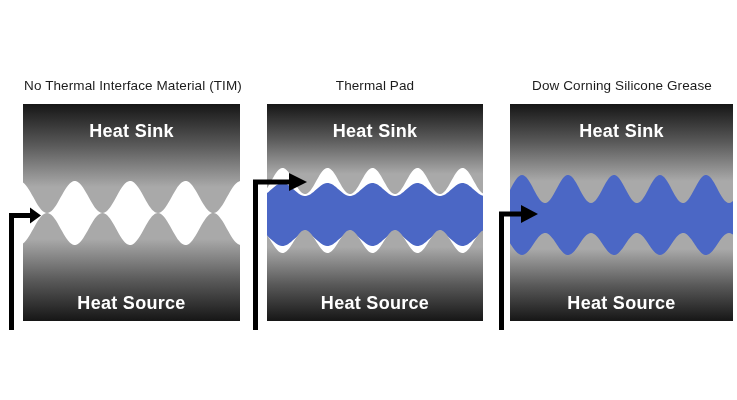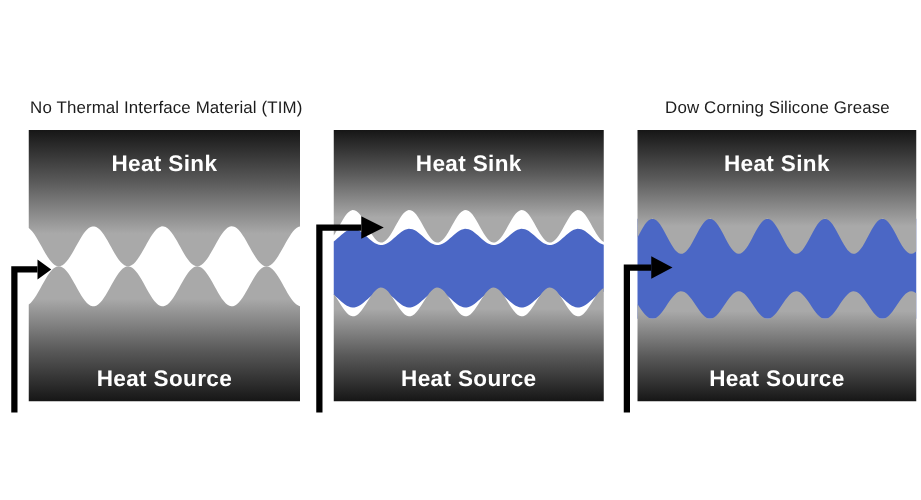--- a/index.html
+++ b/index.html
@@ -16,20 +16,21 @@
     font-family:"Liberation Sans",sans-serif;font-weight:bold;font-size:18px;
     fill:#ffffff;text-anchor:middle;letter-spacing:0.3px;
   }
 </style>
 </head>
 <body>
 
 <div id="stage">
 
   <div class="panel-title" style="left:-17px;">No Thermal Interface Material (TIM)</div>
+  <div class="panel-title" style="left:225px;">Thermal Pad</div>
   <div class="panel-title" style="left:472px;">Dow Corning Silicone Grease</div>
 
   <svg class="panel-svg" style="left:7px;" width="240" height="232" viewBox="0 0 240 232">
     <g class="geom">
         <defs>
           <linearGradient id="sg0" x1="0" y1="0" x2="0" y2="83" gradientUnits="userSpaceOnUse">
             <stop offset="0" stop-color="#161616"></stop>
             <stop offset="0.5" stop-color="#5a5a5a"></stop>
             <stop offset="1" stop-color="#a9a9a9"></stop>
           </linearGradient>

